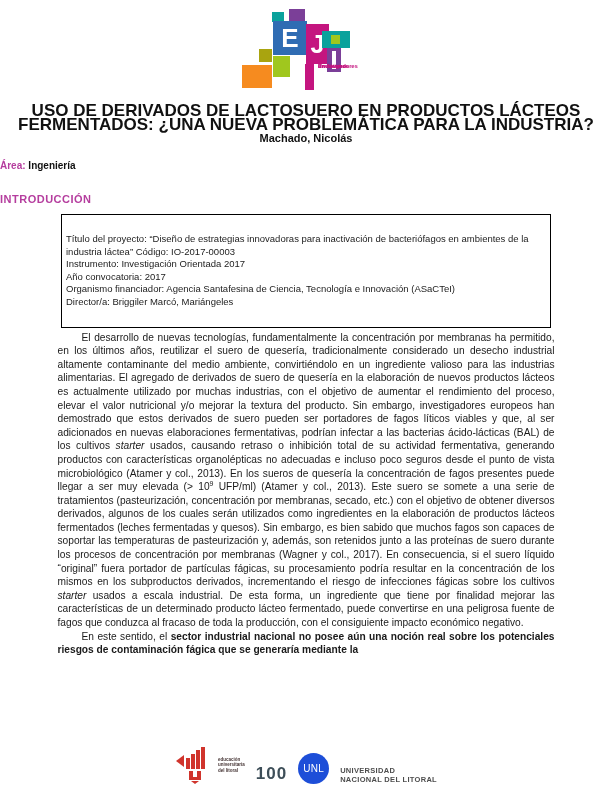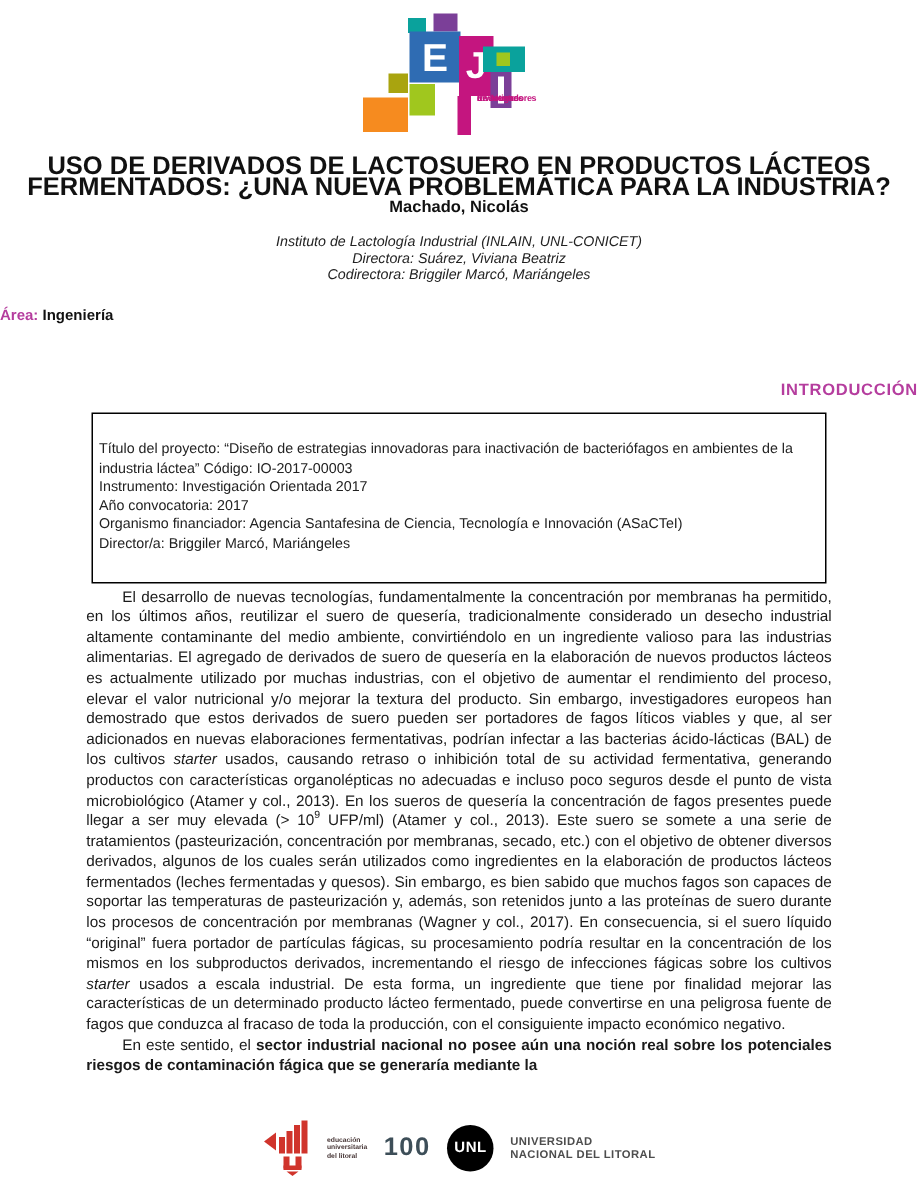--- a/index.html
+++ b/index.html
@@ -28,42 +28,42 @@
   .eji-tagline{left:76px;top:55px;width:52px;font-size:6px;line-height:7px;
     font-weight:bold;color:#c4157f;letter-spacing:-0.2px;}
 
   
   .title{margin-top:10px;text-align:center;font-weight:bold;font-size:17px;line-height:14px;}
   .author{margin-top:0;text-align:center;font-weight:bold;font-size:11px;}
   .institute{margin-top:12px;text-align:center;font-style:italic;font-size:9.5px;line-height:11px;color:#222;}
   .area{margin-top:16px;text-align:left;font-weight:bold;font-size:10px;}
   .area .magenta{color:#b53d9e;}
   .keywords{margin-top:15px;text-align:center;font-size:10px;}
-  .intro-heading{margin-top:38px;text-align:right;font-weight:bold;font-size:11px;
+  .intro-heading{margin-top:22px;text-align:left;font-weight:bold;font-size:11px;
     color:#b53d9e;letter-spacing:0.5px;}
 
   
   .project-box{width:480px;margin:9px auto 0;border:1px solid #000;
     padding:18px 4px;font-size:9.5px;line-height:12.6px;color:#222;}
 
   
   .body-text{width:497px;margin:3px auto 0;font-size:10.2px;line-height:13.6px;
     text-align:justify;color:#1a1a1a;}
   .body-text p{margin:0;text-indent:24px;}
   .body-text sup{font-size:7px;line-height:0;vertical-align:super;}
 
   
   .footer{position:absolute;left:0;bottom:8px;width:100%;display:flex;
-    justify-content:center;align-items:center;gap:11px;}
+    justify-content:center;align-items:flex-end;gap:11px;}
   .unl-cent{display:flex;align-items:center;gap:3px;}
   .unl-small{font-size:4.5px;line-height:5.5px;color:#433;font-weight:bold;}
   .hundred{font-size:17px;font-weight:bold;color:#3d4e58;letter-spacing:1px;}
-  .unl-circle{width:31px;height:31px;border-radius:50%;background:#000000;
+  .unl-circle{width:31px;height:31px;border-radius:50%;background:#1d4ed8;
     display:flex;align-items:center;justify-content:center;color:#fff;
-    font-weight:bold;font-size:10px;letter-spacing:0.3px;}
+    font-weight:normal;font-size:10px;letter-spacing:0.3px;}
   .unl-name{font-size:7.5px;line-height:9px;font-weight:bold;color:#4d4d4d;letter-spacing:0.3px;}
 </style>
 </head>
 <body>
 
 <div class="page">
 
   <div class="eji-logo">
     <div class="blk-teal-sm"></div>
     <div class="blk-purple-top"></div>
@@ -84,25 +84,20 @@
       <div>Investigadores</div>
     </div>
   </div>
 
   <div class="title">
     <div>USO DE DERIVADOS DE LACTOSUERO EN PRODUCTOS LÁCTEOS</div>
     <div>FERMENTADOS: ¿UNA NUEVA PROBLEMÁTICA PARA LA INDUSTRIA?</div>
   </div>
   <div class="author">Machado, Nicolás</div>
 
-  <div class="institute">
-    <div>Instituto de Lactología Industrial (INLAIN, UNL-CONICET)</div>
-    <div>Directora: Suárez, Viviana Beatriz</div>
-    <div>Codirectora: Briggiler Marcó, Mariángeles</div>
-  </div>
 
   <div class="area">
     <span class="magenta">Área:</span>
     <span>Ingeniería</span>
   </div>
 
 
   <div class="intro-heading">INTRODUCCIÓN</div>
 
   <div class="project-box">

